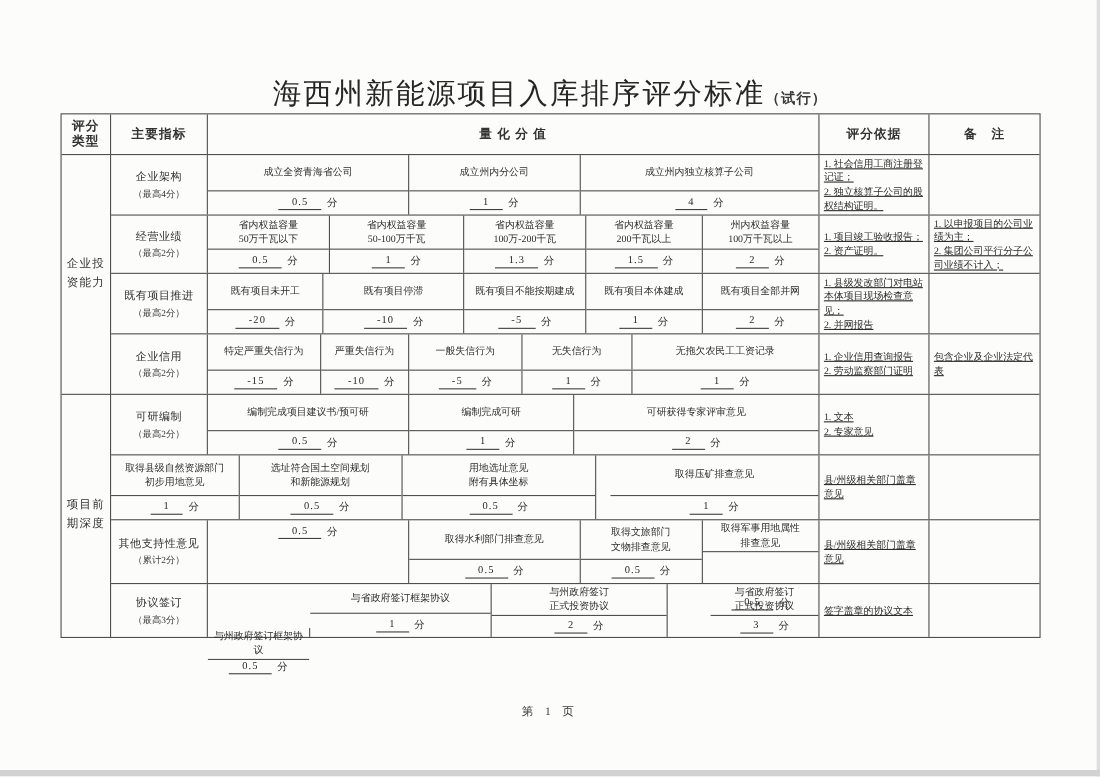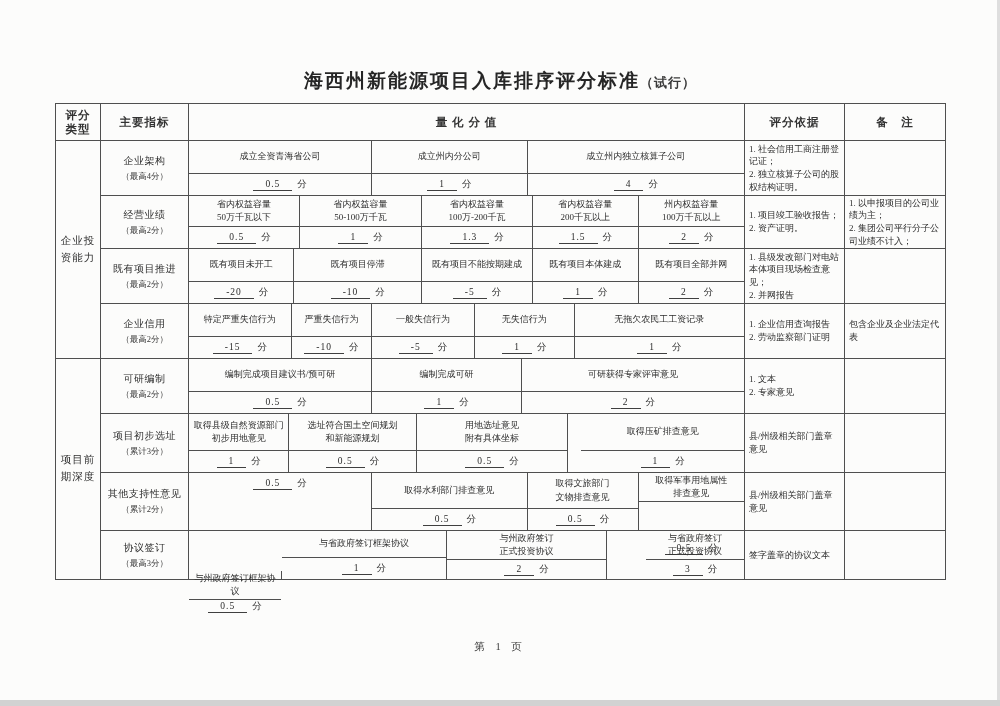--- a/index.html
+++ b/index.html
@@ -5,21 +5,21 @@
   * { margin:0; padding:0; box-sizing:border-box; }
   html,body { width:1000px; height:706px; }
   body {
     font-family: "Liberation Serif", "DejaVu Serif", serif;
     color:#2f2f2f;
     background:#ffffff;
   }
   .page { position:relative; width:1000px; height:706px; background:#fcfcfb; overflow:hidden; }
 
   .title { position:absolute; top:68px; left:0; right:0; text-align:center; white-space:nowrap; }
-  .title .main { font-size:19px; font-weight:bold; letter-spacing:2px; color:#262626; }
+  .title .main { font-size:26px; font-weight:normal; letter-spacing:2px; color:#262626; }
   .title .suffix { font-size:13px; font-weight:bold; color:#3a3a3a; letter-spacing:1px; }
 
   .table {
     position:absolute; top:103px; left:55px; width:891px;
     border:1px solid #4f4f4f;
     font-size:10px;
   }
   .header-row { display:flex; height:37px; border-bottom:1px solid #4f4f4f; }
   .cell { border-right:1px solid #4f4f4f; display:flex; align-items:center; justify-content:center; }
   .cell.last { border-right:none; }
@@ -60,21 +60,21 @@
   .option-score { height:21px; display:flex; align-items:center; justify-content:center; }
   .score-num {
     font-size:9.5px; padding:0 12px 1px 12px;
     border-bottom:1px solid #3f3f3f; color:#2a2a2a; letter-spacing:1px;
   }
   .score-unit { font-size:9.5px; margin-left:5px; color:#2d2d2d; }
 
   .basis-cell, .remark-cell { padding:3px 4px; }
   .basis-text, .remark-text {
     font-size:9px; line-height:1.4; white-space:pre-line; text-align:left;
-    color:#2d2d2d; width:100%;
+    color:#2d2d2d; width:100%;text-decoration:underline;
   }
   .remark-cell .remark-text { text-align:left; }
 
   .footer { position:absolute; top:640px; left:0; right:0; text-align:center; font-size:10.5px; letter-spacing:4px; color:#3a3a3a; }
 
   .scan-edge-bottom { position:absolute; left:0; bottom:0; width:100%; height:6px; background:#d2d2d2; }
   .scan-edge-right { position:absolute; right:0; top:0; width:3px; height:100%; background:#dedede; }
 </style>
 </head>
 <body>
@@ -334,24 +334,20 @@
             </div>
             <div class="cell col-basis basis-cell">
               <span class="basis-text">1. 文本
 2. 专家意见</span>
             </div>
             <div class="cell col-remark remark-cell last">
               <span class="remark-text"></span>
             </div>
           </div>
           <div class="row" style="height: 59px;">
-            <div class="cell col-ind indicator-cell">
-              <div class="indicator-name">项目初步选址</div>
-              <div class="indicator-note">（累计3分）</div>
-            </div>
             <div class="cell col-score options">
               <div class="options-inner">
                 <div class="option" style="width: 18.5%;">
                   <div class="option-title">取得县级自然资源部门
 初步用地意见</div>
                   <div class="option-score">
                     <span class="score-num">1</span>
                     <span class="score-unit">分</span>
                   </div>
                 </div>

